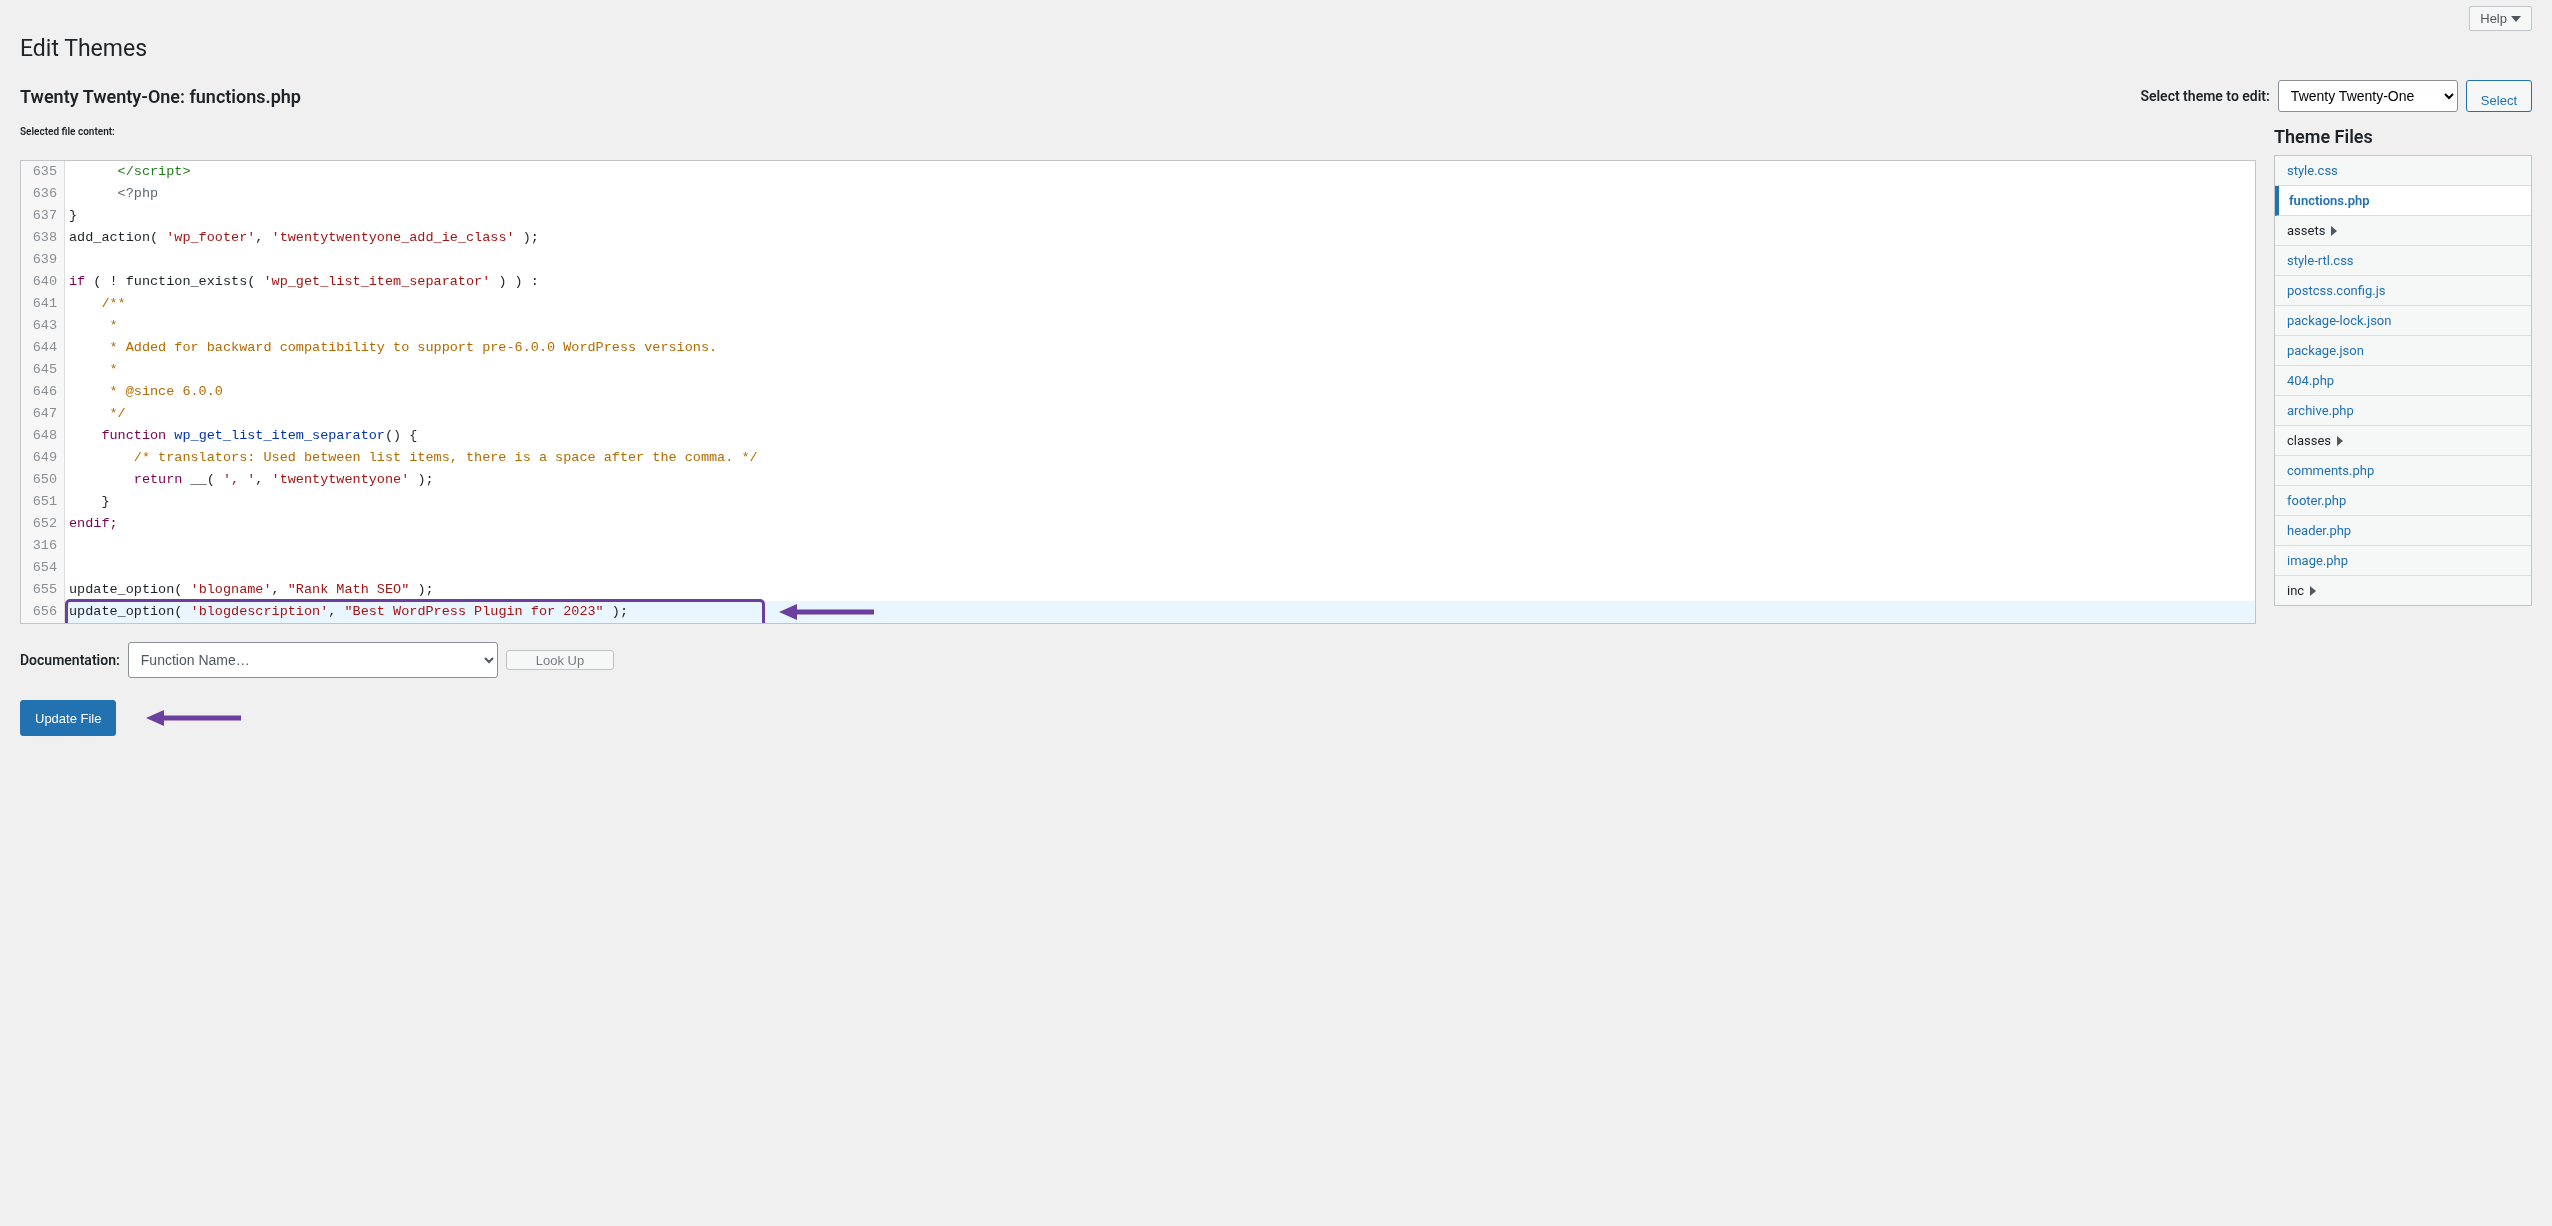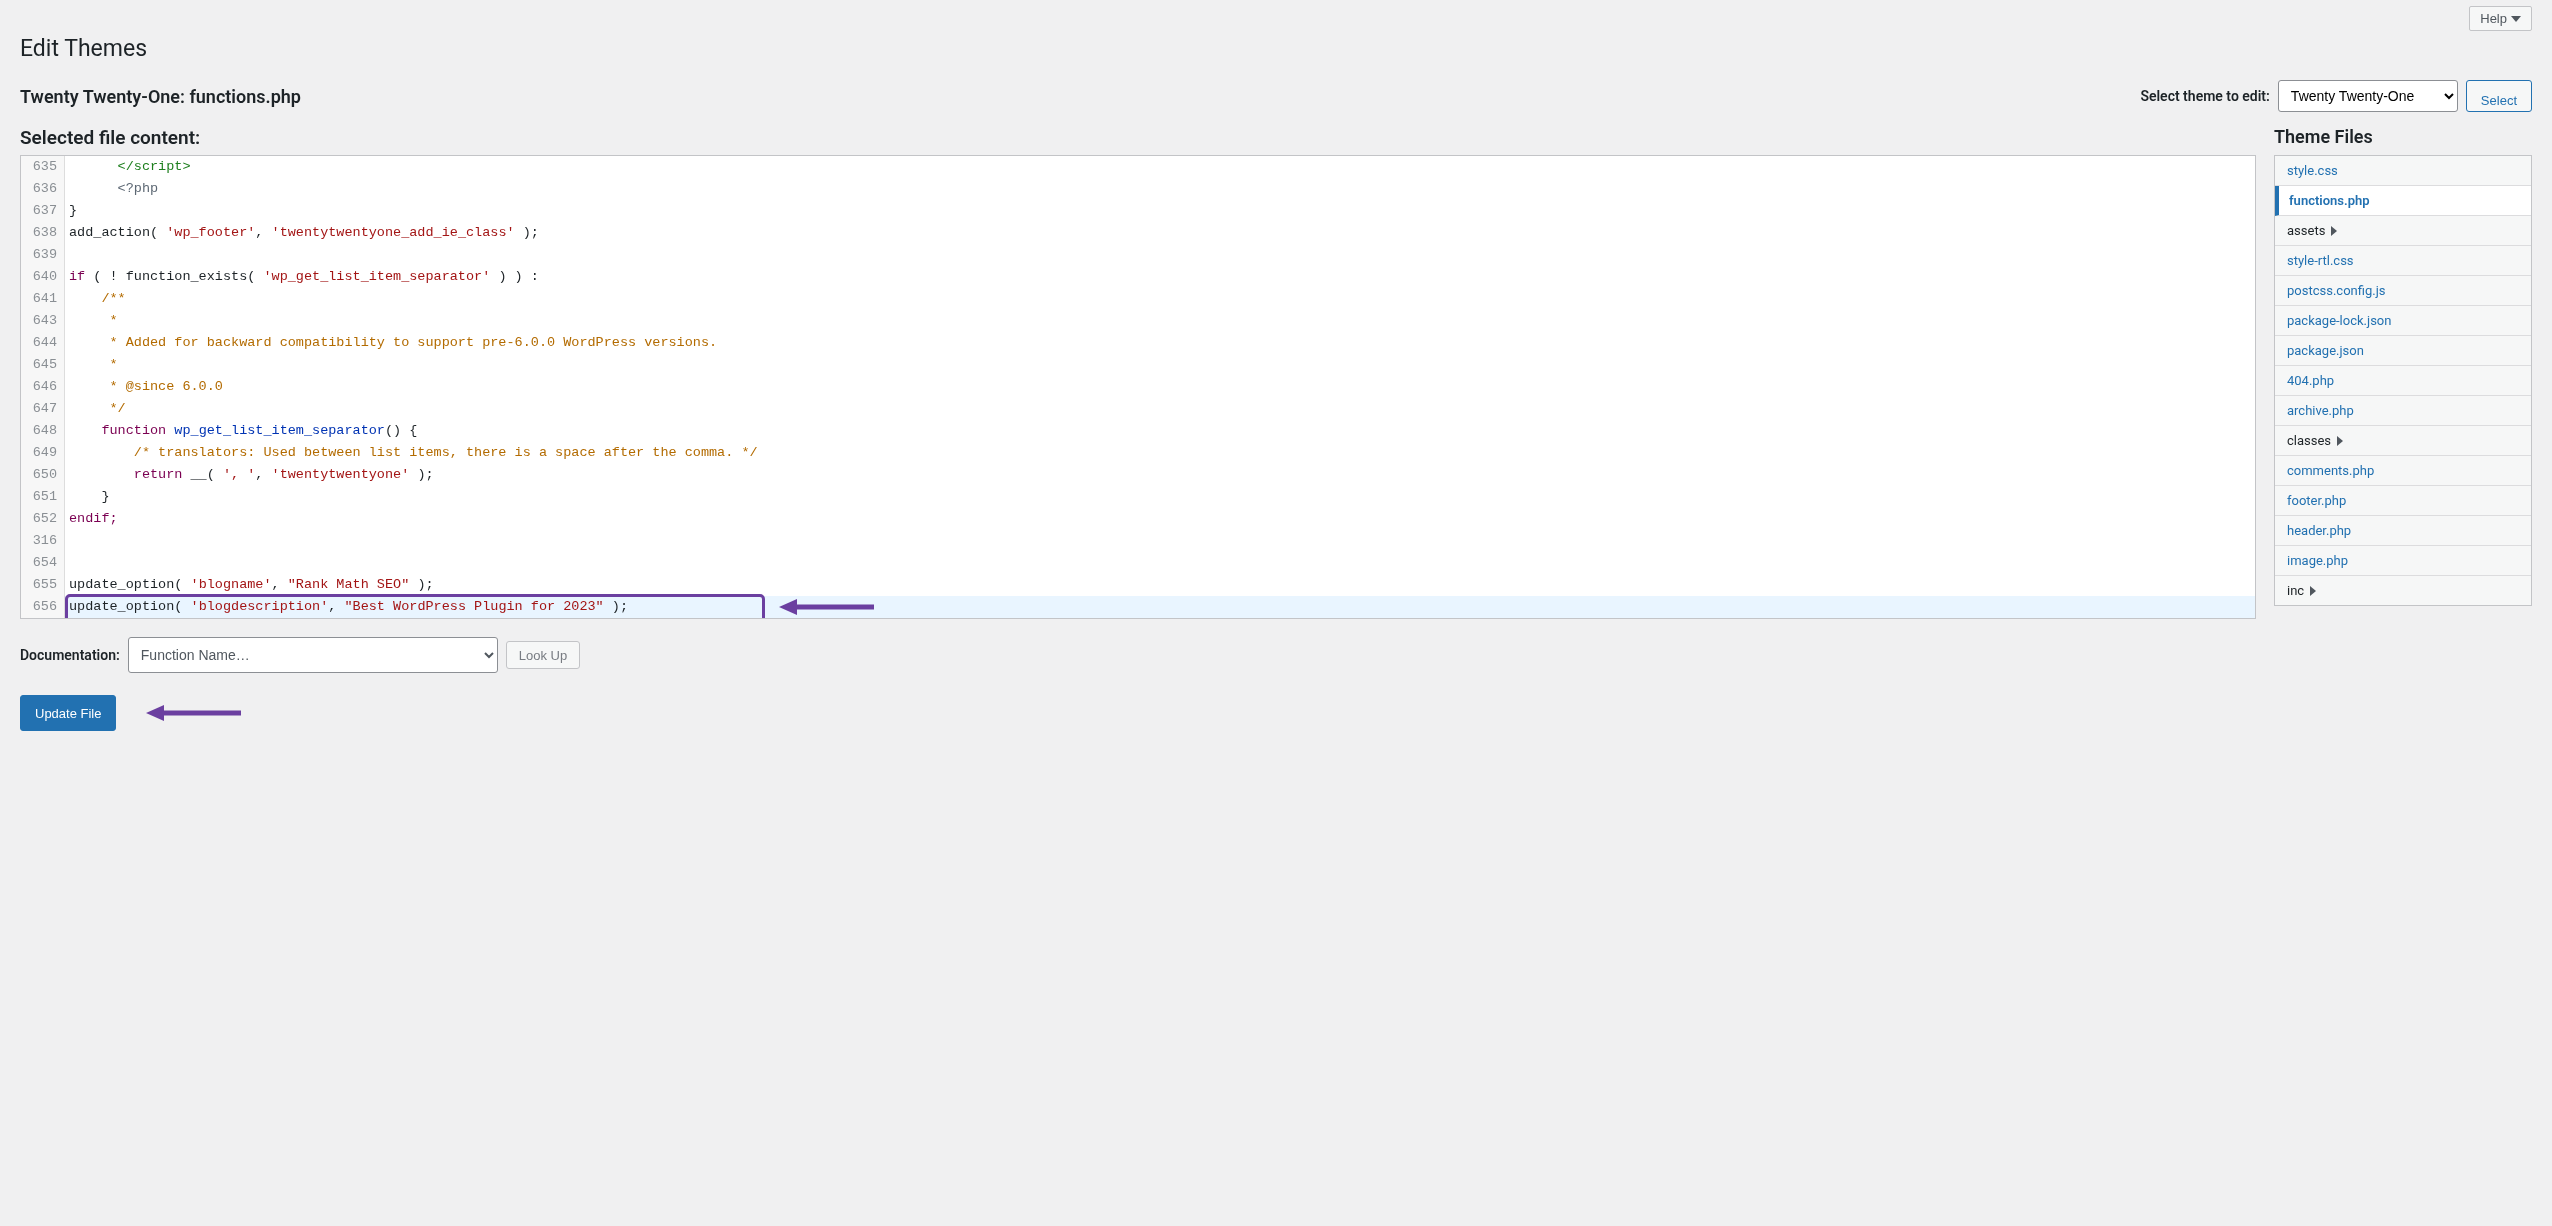--- a/index.html
+++ b/index.html
@@ -72,22 +72,22 @@
   height: 32px;
 }
 .main-row {
   display: flex;
   gap: 18px;
   align-items: flex-start;
 }
 .editor-column { flex: 1; min-width: 0; }
 .selected-file-label {
   font-weight: 600;
-  font-size: 19px;
-  margin-bottom: 6px;
+  font-size: 10px;
+  margin-bottom: 23px;
   display: block;
 }
 .code-box {
   border: 1px solid #c3c4c7;
   background: #fff;
   font-family: Menlo, Consolas, "Courier New", monospace;
   font-size: 13.5px;
   line-height: 22px;
   overflow: hidden;
   position: relative;
@@ -138,22 +138,22 @@
   border-radius: 3px;
   background: #fff;
   font-size: 14px;
   padding: 0 8px;
   color: #50575e;
 }
 .lookup-btn {
   border: 1px solid #c3c4c7;
   background: #f6f7f7;
   color: #787c82;
-  padding: 0 12px;
-  height: 28px;
+  padding: 0 29px;
+  height: 20px;
   border-radius: 3px;
   cursor: not-allowed;
   font-size: 13px;
 }
 .update-row {
   margin-top: 22px;
   display: flex;
   align-items: center;
   gap: 30px;
   position: relative;

